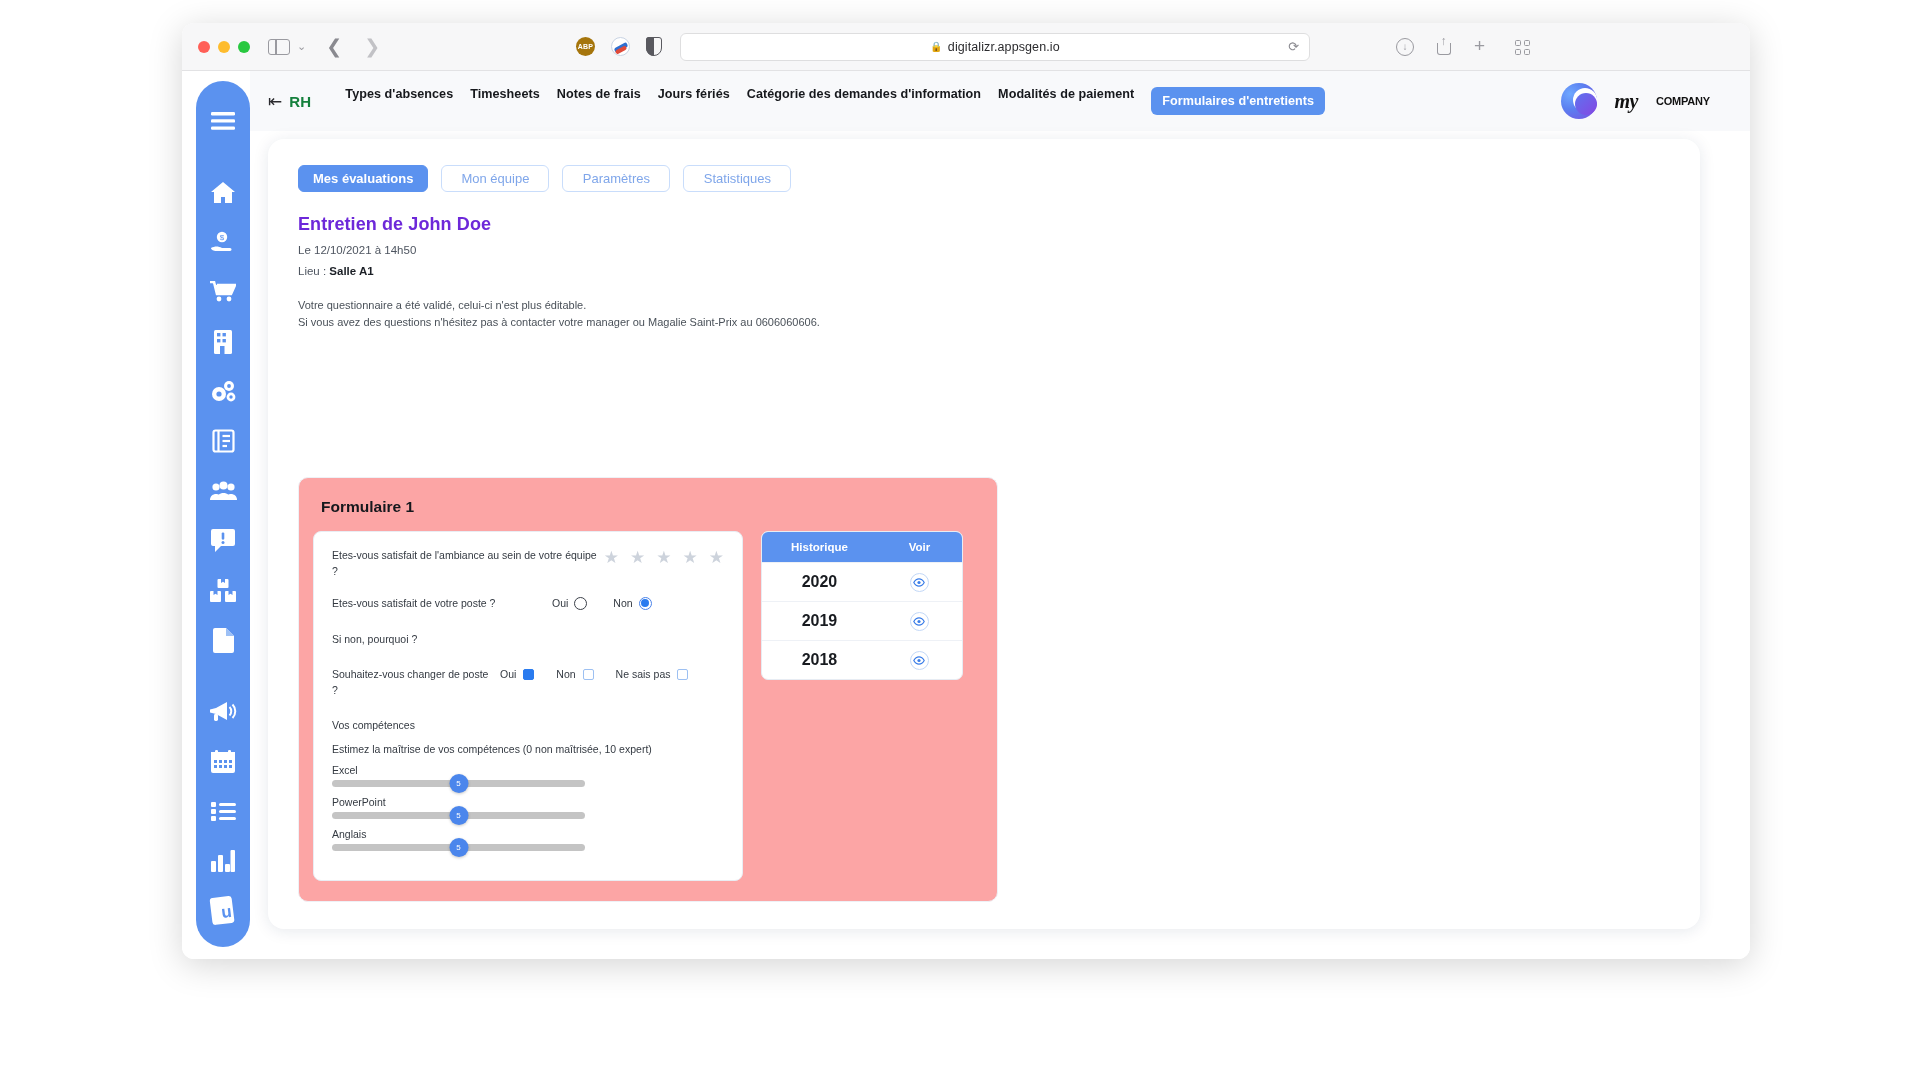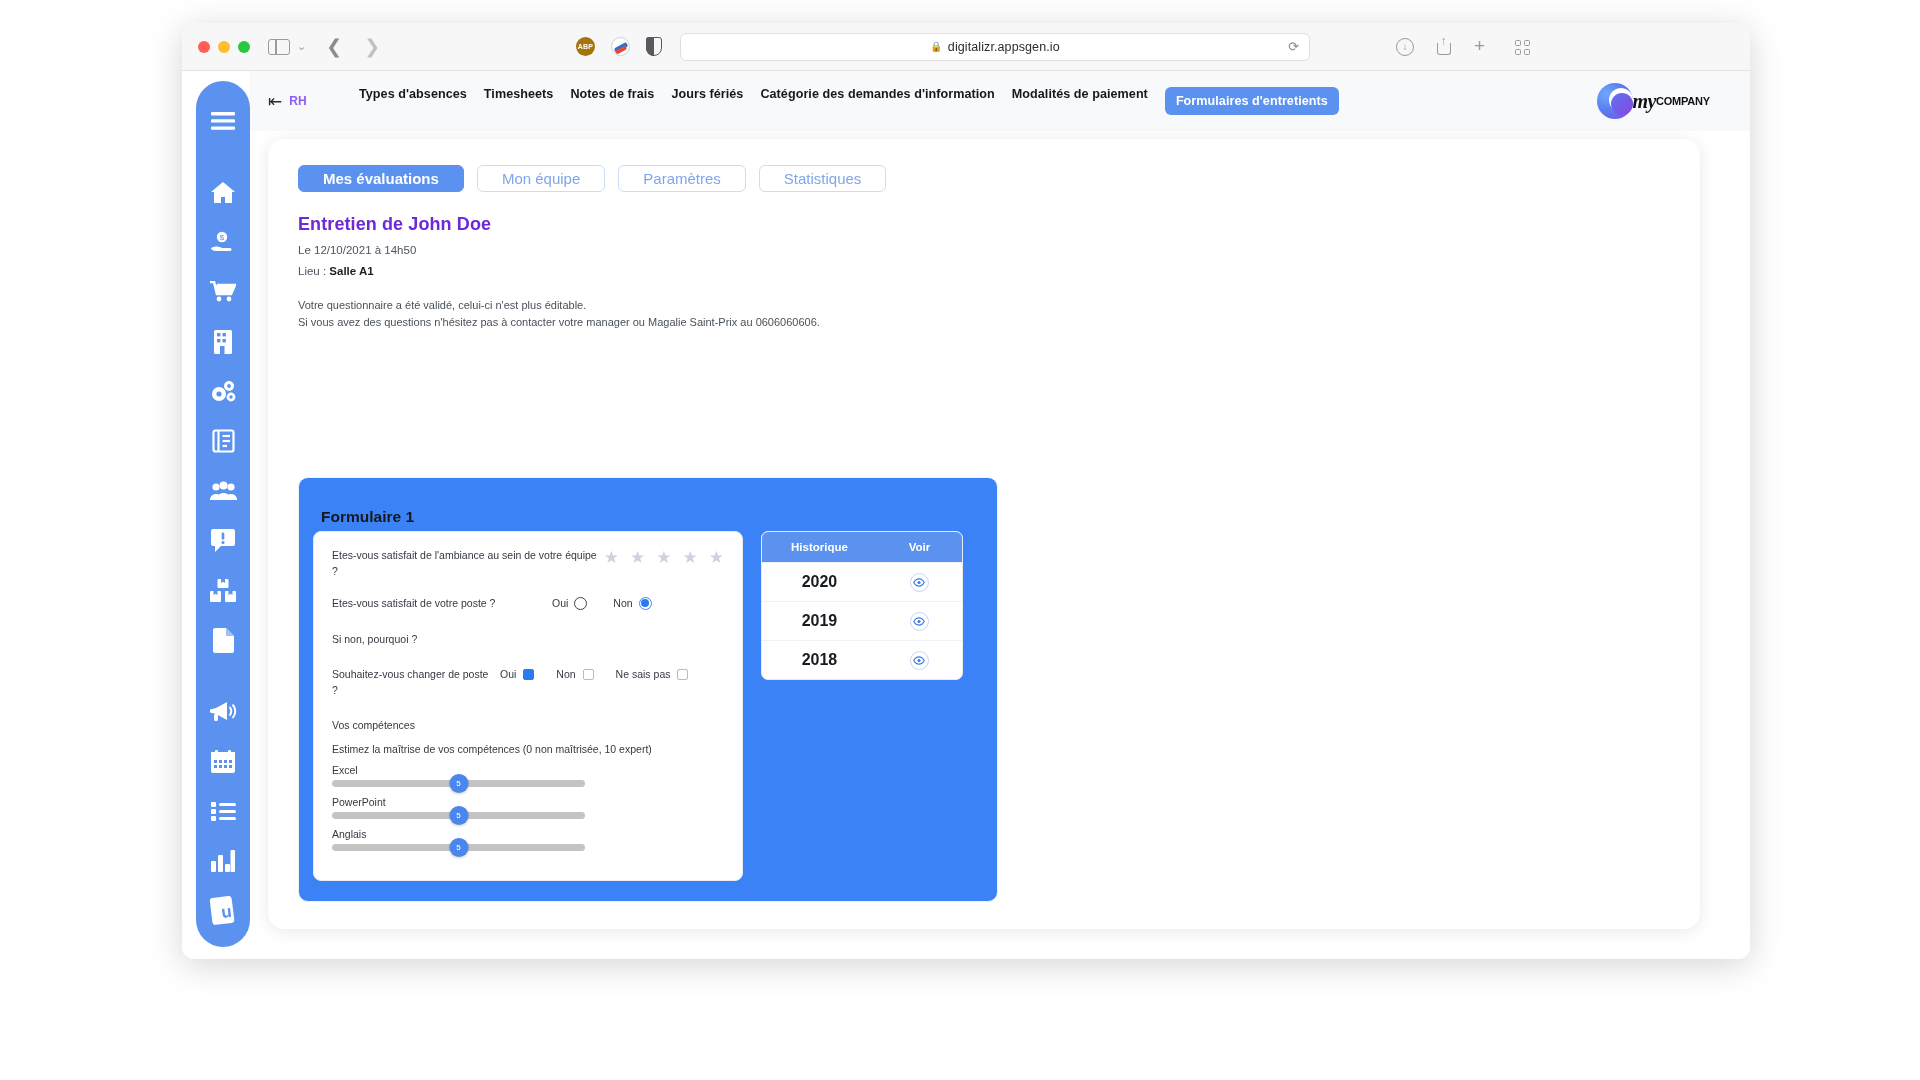--- a/index.html
+++ b/index.html
@@ -110,41 +110,41 @@
   .appnav {
     position: absolute;
     left: 68px; right: 0; top: 0;
     height: 60px;
     background: #f8f9fb;
     display: flex;
     align-items: center;
     padding-left: 18px;
   }
   .back-glyph { font-size: 17px; color: #2a2a2e; transform: scaleX(-1); margin-right: 7px; }
-  .rh-label { font-size: 12px; font-weight: 700; color: #8b5cf6; letter-spacing: .2px; margin-right: 52px; }
+  .rh-label { font-size: 15px; font-weight: 700; color: #15803d; letter-spacing: .2px; margin-right: 34px; }
   .navlinks { display: flex; align-items: flex-start; gap: 17px; }
   .navlink {
     font-size: 12.6px;
     font-weight: 700;
     color: #16181c;
     letter-spacing: .05px;
     white-space: nowrap;
     cursor: pointer;
   }
   .navlink.active {
     background: #5b92ef;
     color: #ffffff;
     padding: 7px 11px;
     border-radius: 6px;
     font-weight: 600;
   }
   .brand {
     margin-left: auto;
     margin-right: 40px;
-    display: flex; align-items: center; gap: 0;
+    display: flex; align-items: center; gap: 18px;
   }
   .brand-mark { width: 36px; height: 36px; position: relative; }
   .brand-mark .c1 { position: absolute; inset: 0; border-radius: 50%;
     background: radial-gradient(circle at 25% 30%, #6fa8ff 0%, #5b7ff0 42%, #7b4ae0 100%); }
   .brand-mark .c2 { position: absolute; left: 12px; top: 5px; width: 24px; height: 24px; border-radius: 50%;
     background: #ffffff; }
   .brand-mark .c3 { position: absolute; left: 14px; top: 10px; width: 22px; height: 22px; border-radius: 50%;
     background: linear-gradient(135deg,#5f73ef 0%, #8447e2 100%); }
   .brand-my { font-family: "Liberation Serif", serif; font-style: italic; font-size: 20px; font-weight: 700; color: #111; letter-spacing: -.5px; }
   .brand-company { font-size: 11px; font-weight: 800; color: #111; letter-spacing: -.2px; }
@@ -160,43 +160,43 @@
   }
 
   .tabs { display: flex; gap: 13px; padding: 26px 0 0 30px; }
   .tab {
     min-width: 108px;
     height: 27px;
     border-radius: 6px;
     border: 1px solid #c9ddfb;
     background: #ffffff;
     color: #7fa6ea;
-    font-size: 15px;
+    font-size: 13px;
     display: flex; align-items: center; justify-content: center;
-    padding: 0 24px;
+    padding: 0 14px;
     cursor: pointer;
   }
   .tab.active { background: #5b92ef; border-color: #5b92ef; color: #ffffff; font-weight: 600; }
 
   .meta { padding: 22px 0 0 30px; }
   .meta h1 { font-size: 18px; font-weight: 700; color: #6d28d9; letter-spacing: .1px; }
   .meta p { font-size: 11.5px; color: #4e5560; margin-top: 9px; }
   .meta p.lieu b { font-weight: 700; color: #1b1f26; }
   .notice { padding: 20px 0 0 30px; }
   .notice div { font-size: 11px; color: #4a5159; line-height: 1.55; }
 
   
   .panel {
     position: absolute;
     left: 30px; top: 338px;
     width: 700px; height: 425px;
-    background: #3b82f6;
+    background: #fca5a5;
     border: 1px solid #eef1f6;
     border-radius: 10px;
-    padding: 30px 22px;
+    padding: 20px 22px;
   }
   .panel h2 { font-size: 15.5px; font-weight: 700; color: #15181d; }
 
   .qbox {
     position: absolute;
     left: 14px; top: 53px;
     width: 430px; height: 350px;
     background: #ffffff;
     border: 1px solid #e9edf3;
     border-radius: 8px;

